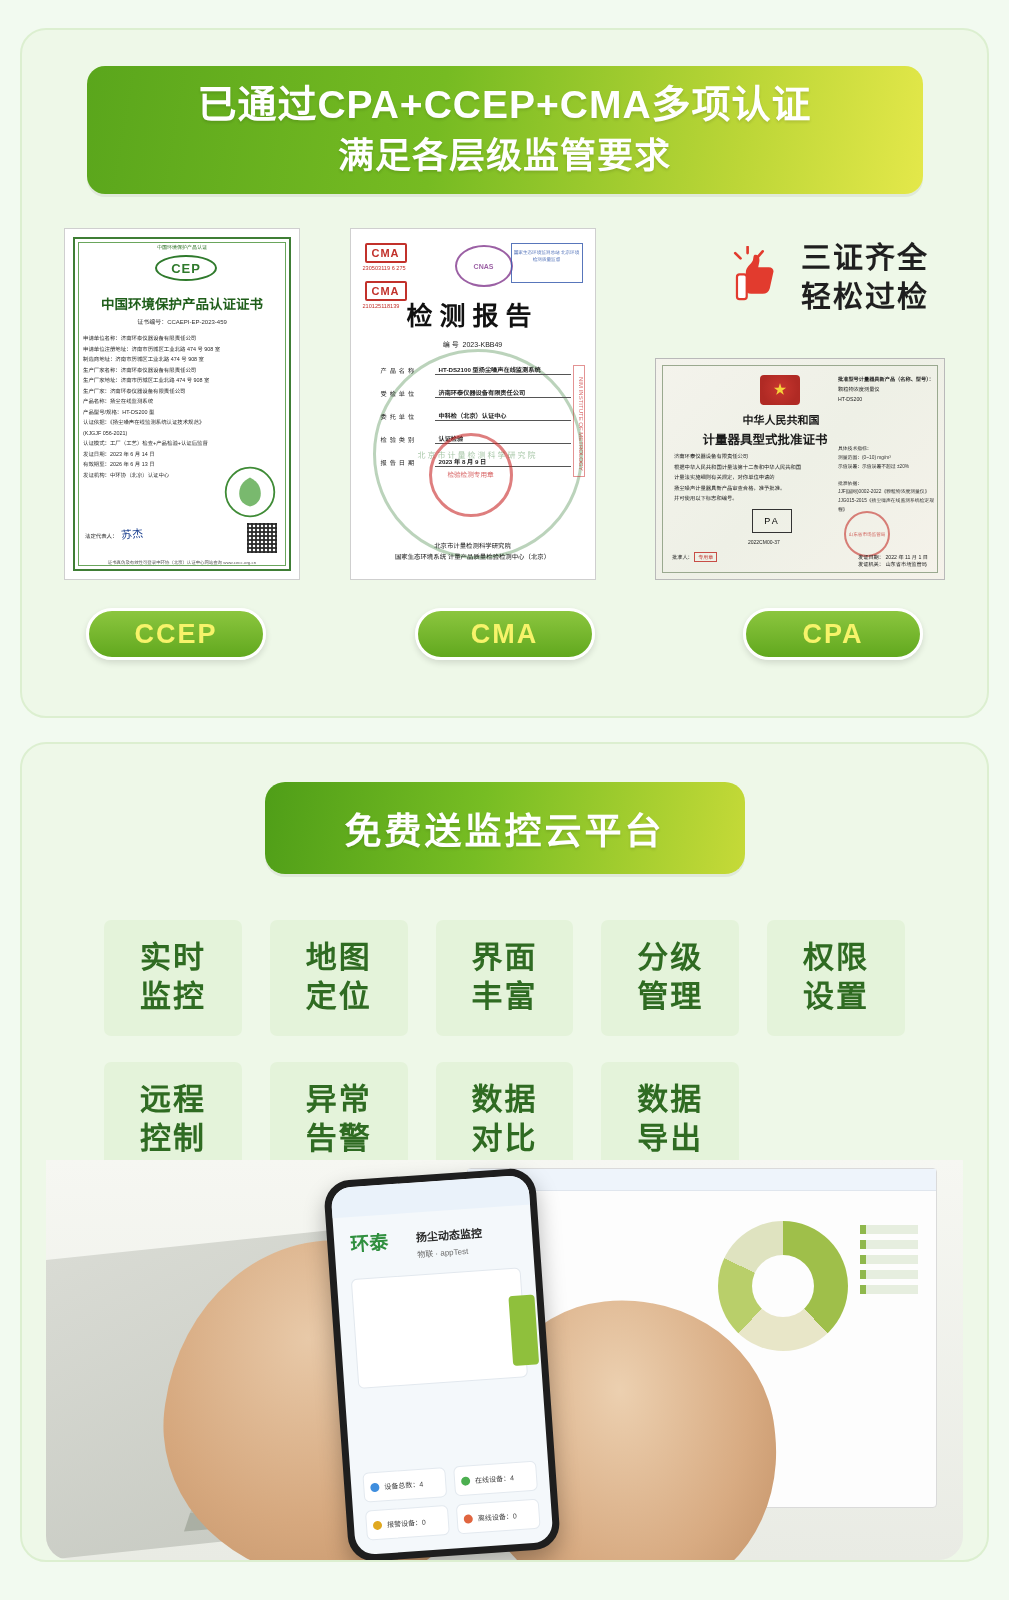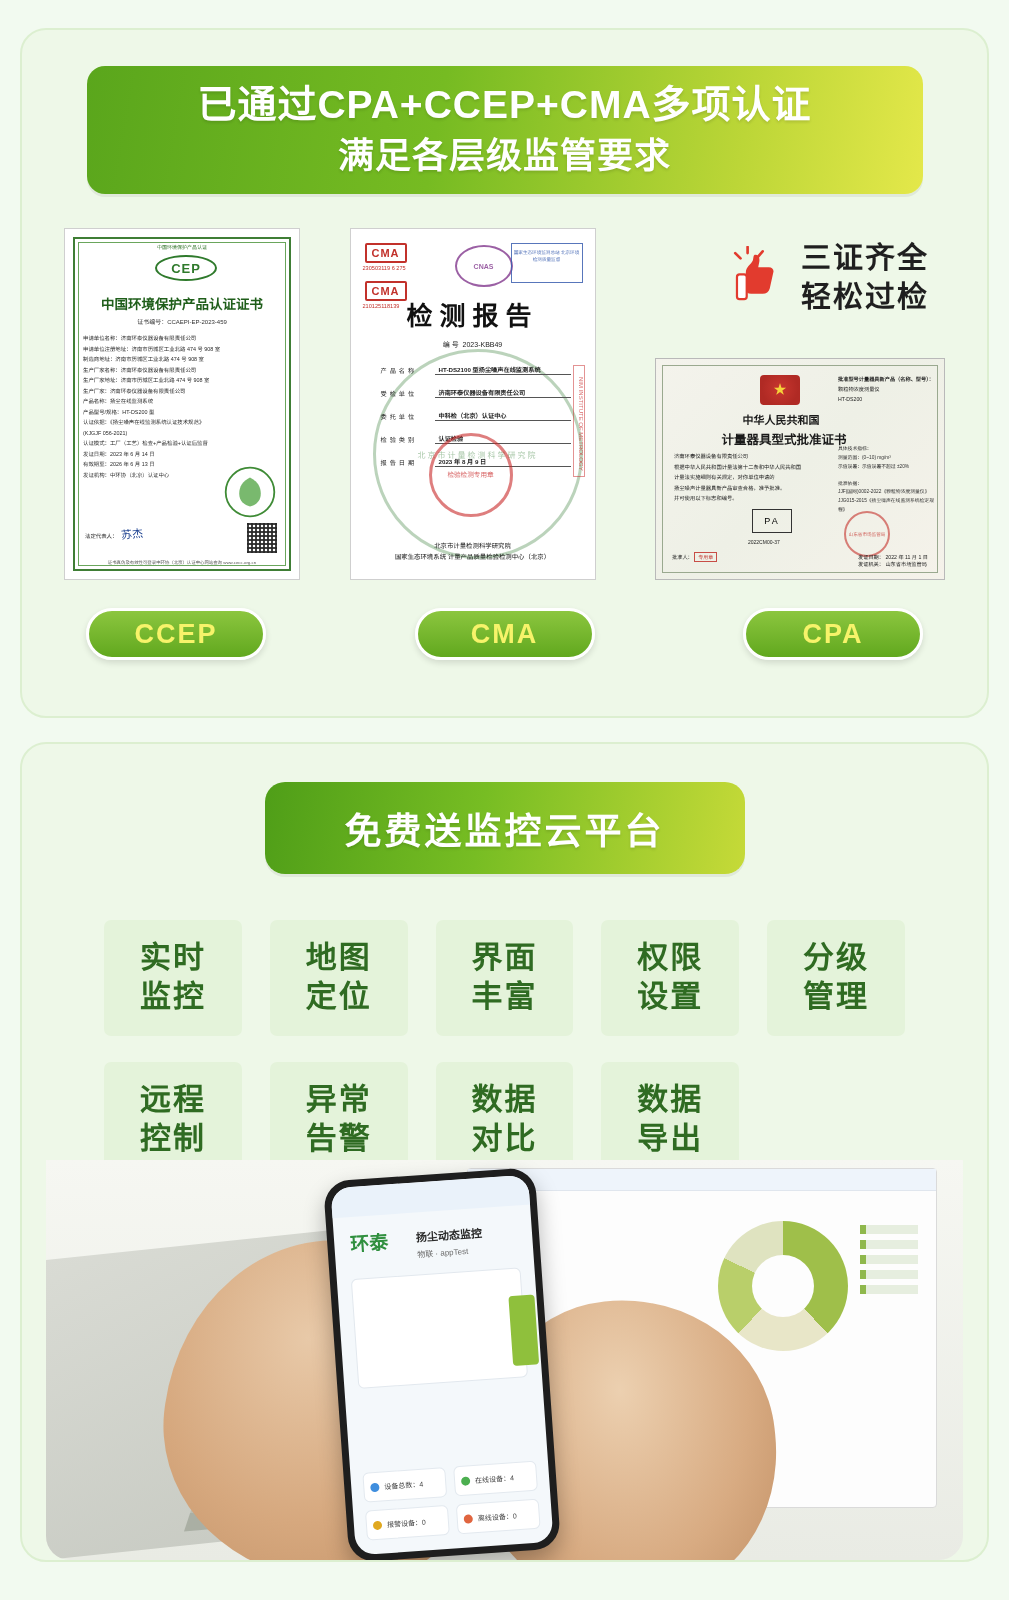--- a/index.html
+++ b/index.html
@@ -223,21 +223,21 @@
   }
   .c3-emblem::after{
     content:"★"; position:absolute; left:50%; top:42%; transform: translate(-50%,-50%);
     color:#f5d33a; font-size: 13px;
   }
   .c3-title1 {
     position:absolute; top: 52px; left: 20px; width: 210px; text-align:center;
     font-size: 11px; font-weight:bold; color:#1a1a1a; font-family:"Liberation Serif", serif;
   }
   .c3-title2 {
-    position:absolute; top: 70px; left: 23px; width: 210px; text-align:center;
+    position:absolute; top: 70px; left: 4px; width: 210px; text-align:center;
     font-size: 12.5px; font-weight:bold; color:#1a1a1a; font-family:"Liberation Serif", serif;
   }
   .c3-body {
     position:absolute; top: 92px; left: 18px; width: 214px;
     font-size: 5.3px; color:#222; line-height: 2;
   }
   .c3-right {
     position:absolute; top: 16px; right: 10px; width: 96px;
     font-size: 5.2px; color:#222; line-height: 1.9;
   }
@@ -552,26 +552,26 @@
       </div>
       <div class="feature">
         <span>地图</span>
         <span>定位</span>
       </div>
       <div class="feature">
         <span>界面</span>
         <span>丰富</span>
       </div>
       <div class="feature">
+        <span>分级</span>
+        <span>管理</span>
+      </div>
+      <div class="feature">
         <span>权限</span>
         <span>设置</span>
-      </div>
-      <div class="feature">
-        <span>分级</span>
-        <span>管理</span>
       </div>
       <div class="feature">
         <span>远程</span>
         <span>控制</span>
       </div>
       <div class="feature">
         <span>异常</span>
         <span>告警</span>
       </div>
       <div class="feature">

